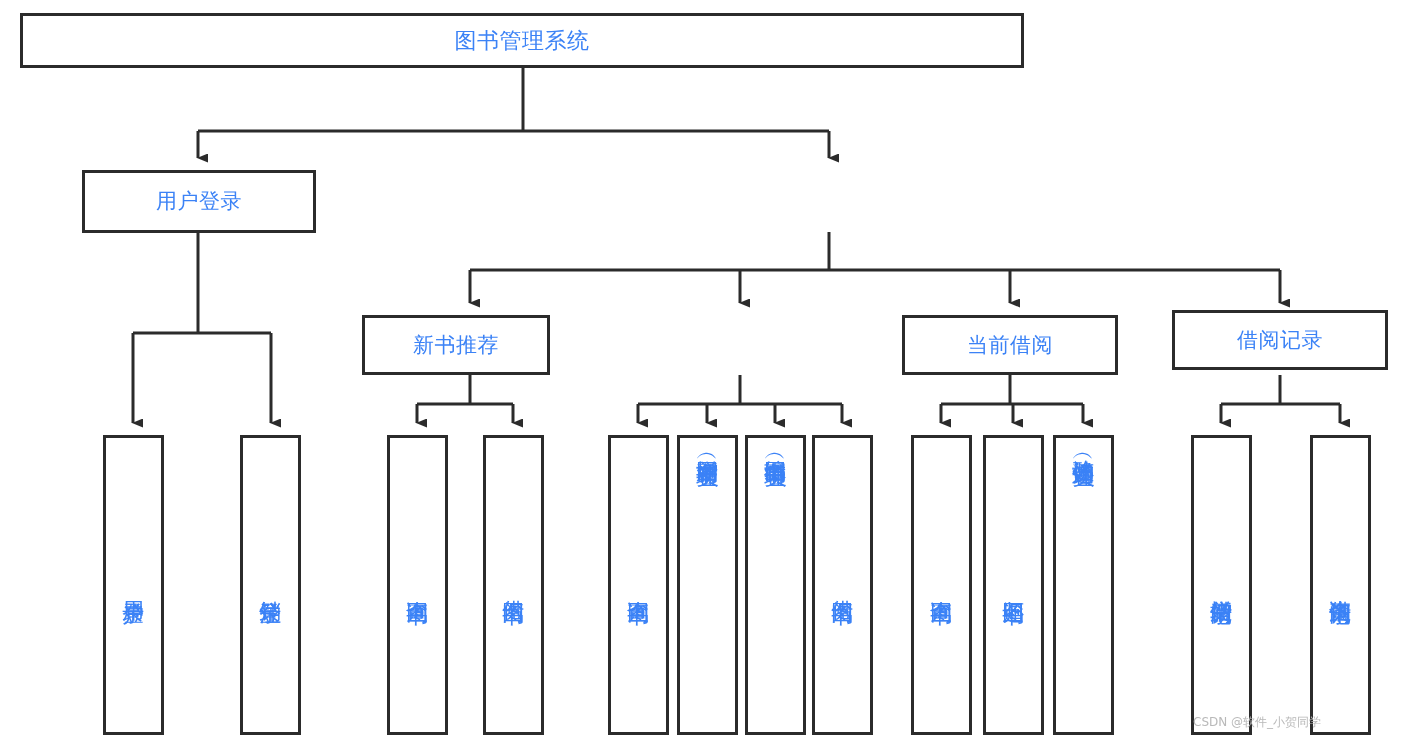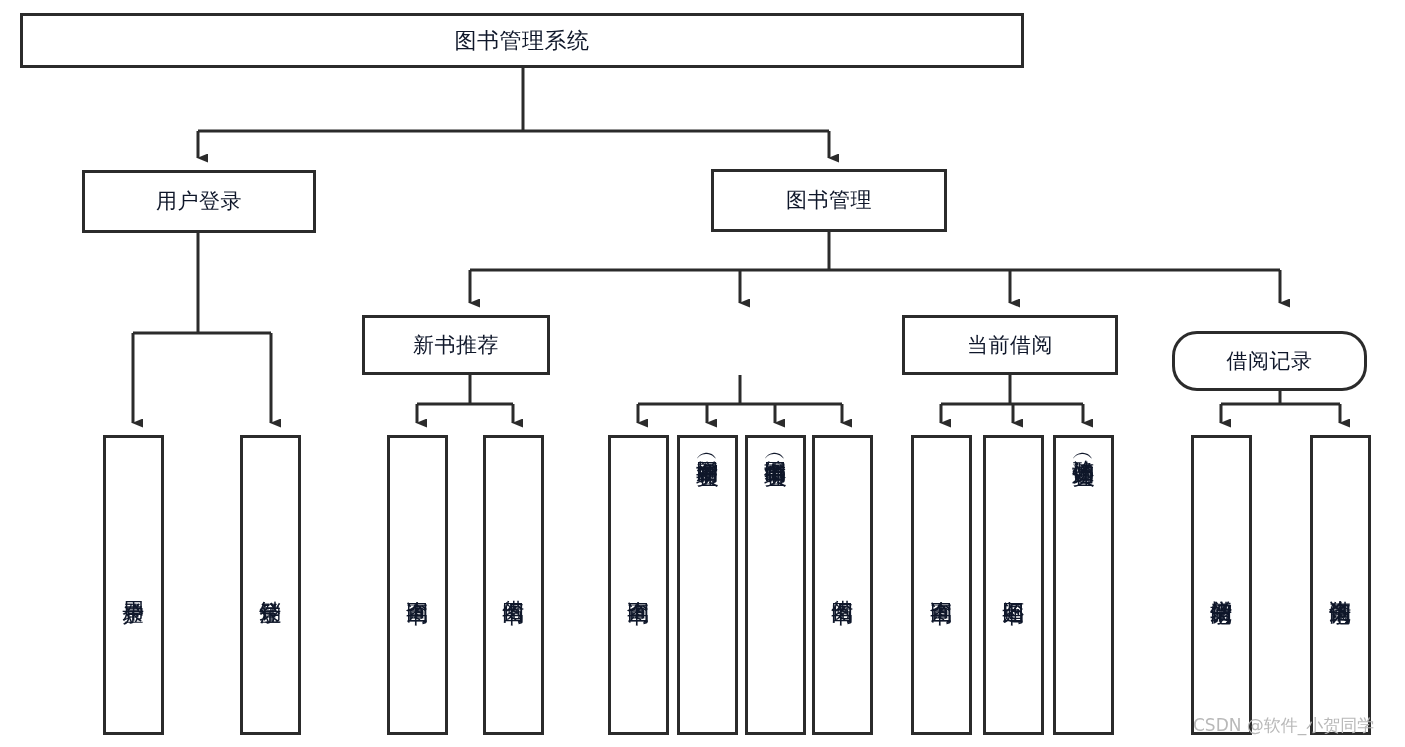--- a/index.html
+++ b/index.html
@@ -28,21 +28,21 @@
   .node-box {
     position: absolute;
     box-sizing: border-box;
     border: 3px solid #2b2b2b;
     background: #ffffff;
     display: flex;
     align-items: center;
     justify-content: center;
   }
   .node-label {
-    color: #0f172a;
+    color: #3b82f6;
     font-size: 21px;
     line-height: 1.18;
     letter-spacing: 0.5px;
     white-space: nowrap;
   }
   
   .h-node .node-label {
     font-size: 21px;
   }
   .root-node .node-label {
@@ -62,21 +62,21 @@
     white-space: nowrap;
     text-align: left;
   }
   .v-node.center-text {
     align-items: center;
     padding-top: 0;
   }
   .watermark {
     position: absolute;
     color: #b9b9b9;
-    font-size: 17px;
+    font-size: 12px;
     white-space: nowrap;
     font-family: "DejaVu Sans", "Liberation Sans", sans-serif;
   }
 </style>
 </head>
 <body>
 
 <div id="canvas">
 
   <svg class="diagram-svg" viewBox="0 0 1405 747" xmlns="http://www.w3.org/2000/svg">
@@ -122,31 +122,28 @@
       </g>
   </svg>
 
   <div class="node-box root-node h-node" style="left: 20px; top: 13px; width: 1004px; height: 55px;">
     <span class="node-label">图书管理系统</span>
   </div>
 
   <div class="node-box h-node" style="left: 82px; top: 170px; width: 234px; height: 63px;">
     <span class="node-label">用户登录</span>
   </div>
-  <div class="node-box h-node" style="left: 711px; top: 169px; width: 236px; height: 63px;">
-    <span class="node-label">图书管理</span>
-  </div>
 
   <div class="node-box h-node" style="left: 362px; top: 315px; width: 188px; height: 60px;">
     <span class="node-label">新书推荐</span>
   </div>
   <div class="node-box h-node" style="left: 902px; top: 315px; width: 216px; height: 60px; text-align: right;">
     <span class="node-label">当前借阅</span>
   </div>
-  <div class="node-box h-node" style="left: 1172px; top: 331px; width: 195px; height: 60px; border-radius: 25px;">
+  <div class="node-box h-node" style="left: 1172px; top: 310px; width: 216px; height: 60px;">
     <span class="node-label">借阅记录</span>
   </div>
 
   <div class="node-box v-node center-text" style="left: 103px; top: 435px; width: 61px; height: 300px;">
     <span class="node-label">用户登录</span>
   </div>
   <div class="node-box v-node center-text" style="left: 240px; top: 435px; width: 61px; height: 300px;">
     <span class="node-label">注销登录</span>
   </div>
   <div class="node-box v-node center-text" style="left: 387px; top: 435px; width: 61px; height: 300px;">

